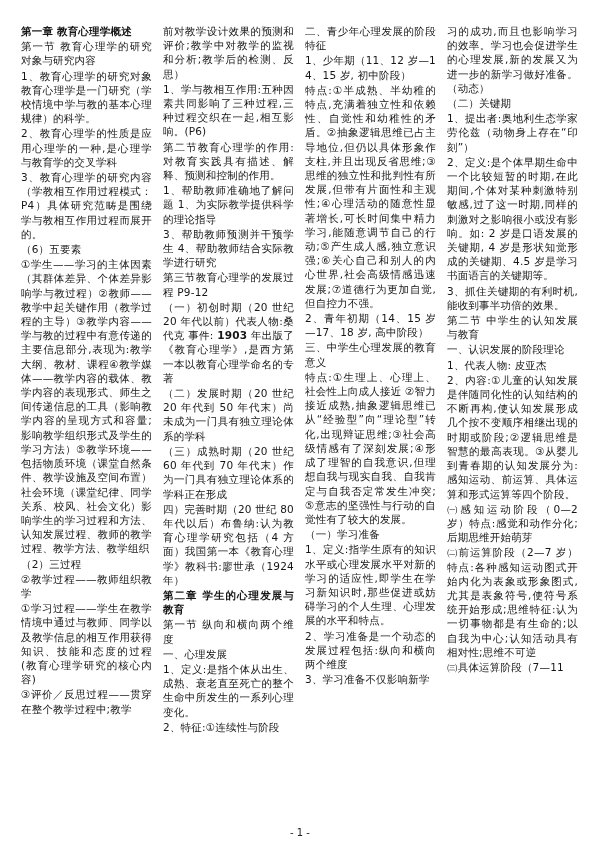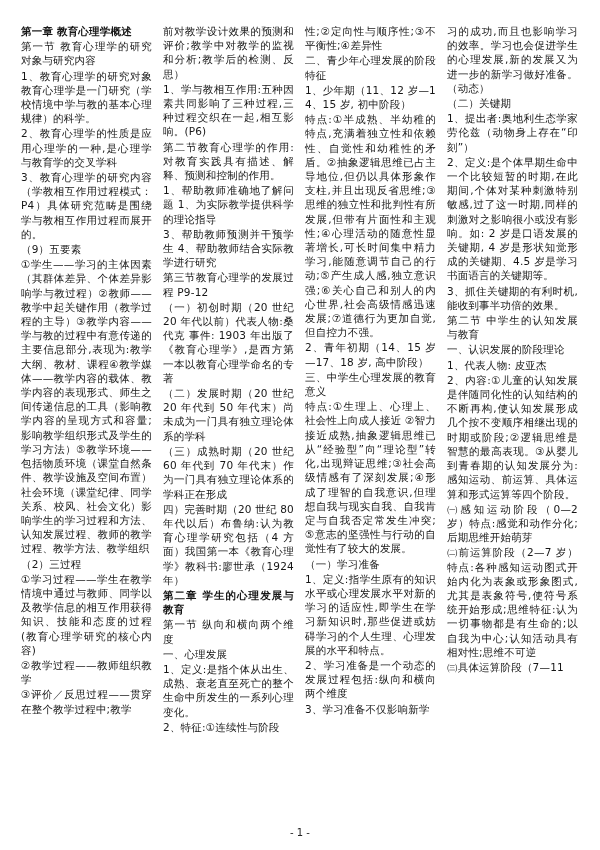--- a/index.html
+++ b/index.html
@@ -28,46 +28,46 @@
     font-size: 10.5px;
     line-height: 14.2px;
     text-align: justify;
     letter-spacing: 0.2px;
   }
   .col p {
     word-break: break-all;
     margin: 0 0 1px 0;
   }
   .chapter { font-weight: bold; }
-  .inline-bold { font-weight: normal; }
+  .inline-bold { font-weight: bold; }
   .footer {
     flex: 0 0 auto;
     text-align: center;
     font-size: 10px;
     color: #222;
     padding-top: 7px;
   }
 </style>
 </head>
 <body>
 
 <div class="page">
   <div class="cols">
 
     <div class="col">
       <p class="chapter">第一章 教育心理学概述</p>
       <p>第一节 教育心理学的研究对象与研究内容</p>
       <p>1、教育心理学的研究对象 教育心理学是一门研究（学校情境中学与教的基本心理规律）的科学。</p>
       <p>2、教育心理学的性质是应用心理学的一种,是心理学与教育学的交叉学科</p>
       <p>3、教育心理学的研究内容（学教相互作用过程模式：P4）具体研究范畴是围绕学与教相互作用过程而展开的。</p>
-      <p>（9）五要素</p>
+      <p>（6）五要素</p>
       <p>①学生——学习的主体因素（其群体差异、个体差异影响学与教过程）②教师——教学中起关键作用（教学过程的主导）③教学内容——学与教的过程中有意传递的主要信息部分,表现为:教学大纲、教材、课程④教学媒体——教学内容的载体、教学内容的表现形式、师生之间传递信息的工具（影响教学内容的呈现方式和容量;影响教学组织形式及学生的学习方法）⑤教学环境——包括物质环境（课堂自然条件、教学设施及空间布置）社会环境（课堂纪律、同学关系、校风、社会文化）影响学生的学习过程和方法、认知发展过程、教师的教学过程、教学方法、教学组织</p>
       <p>（2）三过程</p>
+      <p>②教学过程——教师组织教学</p>
       <p>①学习过程——学生在教学情境中通过与教师、同学以及教学信息的相互作用获得知识、技能和态度的过程(教育心理学研究的核心内容)</p>
-      <p>②教学过程——教师组织教学</p>
       <p>③评价／反思过程——贯穿在整个教学过程中;教学</p>
     </div>
 
     <div class="col">
       <p>前对教学设计效果的预测和评价;教学中对教学的监视和分析;教学后的检测、反思）</p>
       <p>1、学与教相互作用:五种因素共同影响了三种过程,三种过程交织在一起,相互影响。(P6)</p>
       <p>第二节教育心理学的作用:对教育实践具有描述、解释、预测和控制的作用。</p>
       <p>1、帮助教师准确地了解问题 1、为实际教学提供科学的理论指导</p>
       <p>3、帮助教师预测并干预学生 4、帮助教师结合实际教学进行研究</p>
       <p>第三节教育心理学的发展过程 P9-12</p>
@@ -76,21 +76,20 @@
       <p>（三）成熟时期（20 世纪 60 年代到 70 年代末）作为一门具有独立理论体系的学科正在形成</p>
       <p>四）完善时期（20 世纪 80 年代以后）布鲁纳:认为教育心理学研究包括（4 方面）我国第一本《教育心理学》教科书:廖世承（1924 年）</p>
       <p class="chapter">第二章 学生的心理发展与教育</p>
       <p>第一节 纵向和横向两个维度</p>
       <p>一、心理发展</p>
       <p>1、定义:是指个体从出生、成熟、衰老直至死亡的整个生命中所发生的一系列心理变化。</p>
       <p>2、特征:①连续性与阶段</p>
     </div>
 
     <div class="col">
-      <p>性;②定向性与顺序性;③不平衡性;④差异性</p>
       <p>二、青少年心理发展的阶段特征</p>
       <p>1、少年期（11、12 岁—14、15 岁, 初中阶段）</p>
       <p>特点:①半成熟、半幼稚的特点,充满着独立性和依赖性、自觉性和幼稚性的矛盾。②抽象逻辑思维已占主导地位,但仍以具体形象作支柱,并且出现反省思维;③思维的独立性和批判性有所发展,但带有片面性和主观性;④心理活动的随意性显著增长,可长时间集中精力学习,能随意调节自己的行动;⑤产生成人感,独立意识强;⑥关心自己和别人的内心世界,社会高级情感迅速发展;⑦道德行为更加自觉,但自控力不强。</p>
       <p>2、青年初期（14、15 岁—17、18 岁, 高中阶段）</p>
       <p>三、中学生心理发展的教育意义</p>
       <p>特点:①生理上、心理上、社会性上向成人接近 ②智力接近成熟,抽象逻辑思维已从“经验型”向“理论型”转化,出现辩证思维;③社会高级情感有了深刻发展;④形成了理智的自我意识,但理想自我与现实自我、自我肯定与自我否定常发生冲突;⑤意志的坚强性与行动的自觉性有了较大的发展。</p>
       <p>（一）学习准备</p>
       <p>1、定义:指学生原有的知识水平或心理发展水平对新的学习的适应性,即学生在学习新知识时,那些促进或妨碍学习的个人生理、心理发展的水平和特点。</p>
       <p>2、学习准备是一个动态的发展过程包括:纵向和横向两个维度</p>
       <p>3、学习准备不仅影响新学</p>

